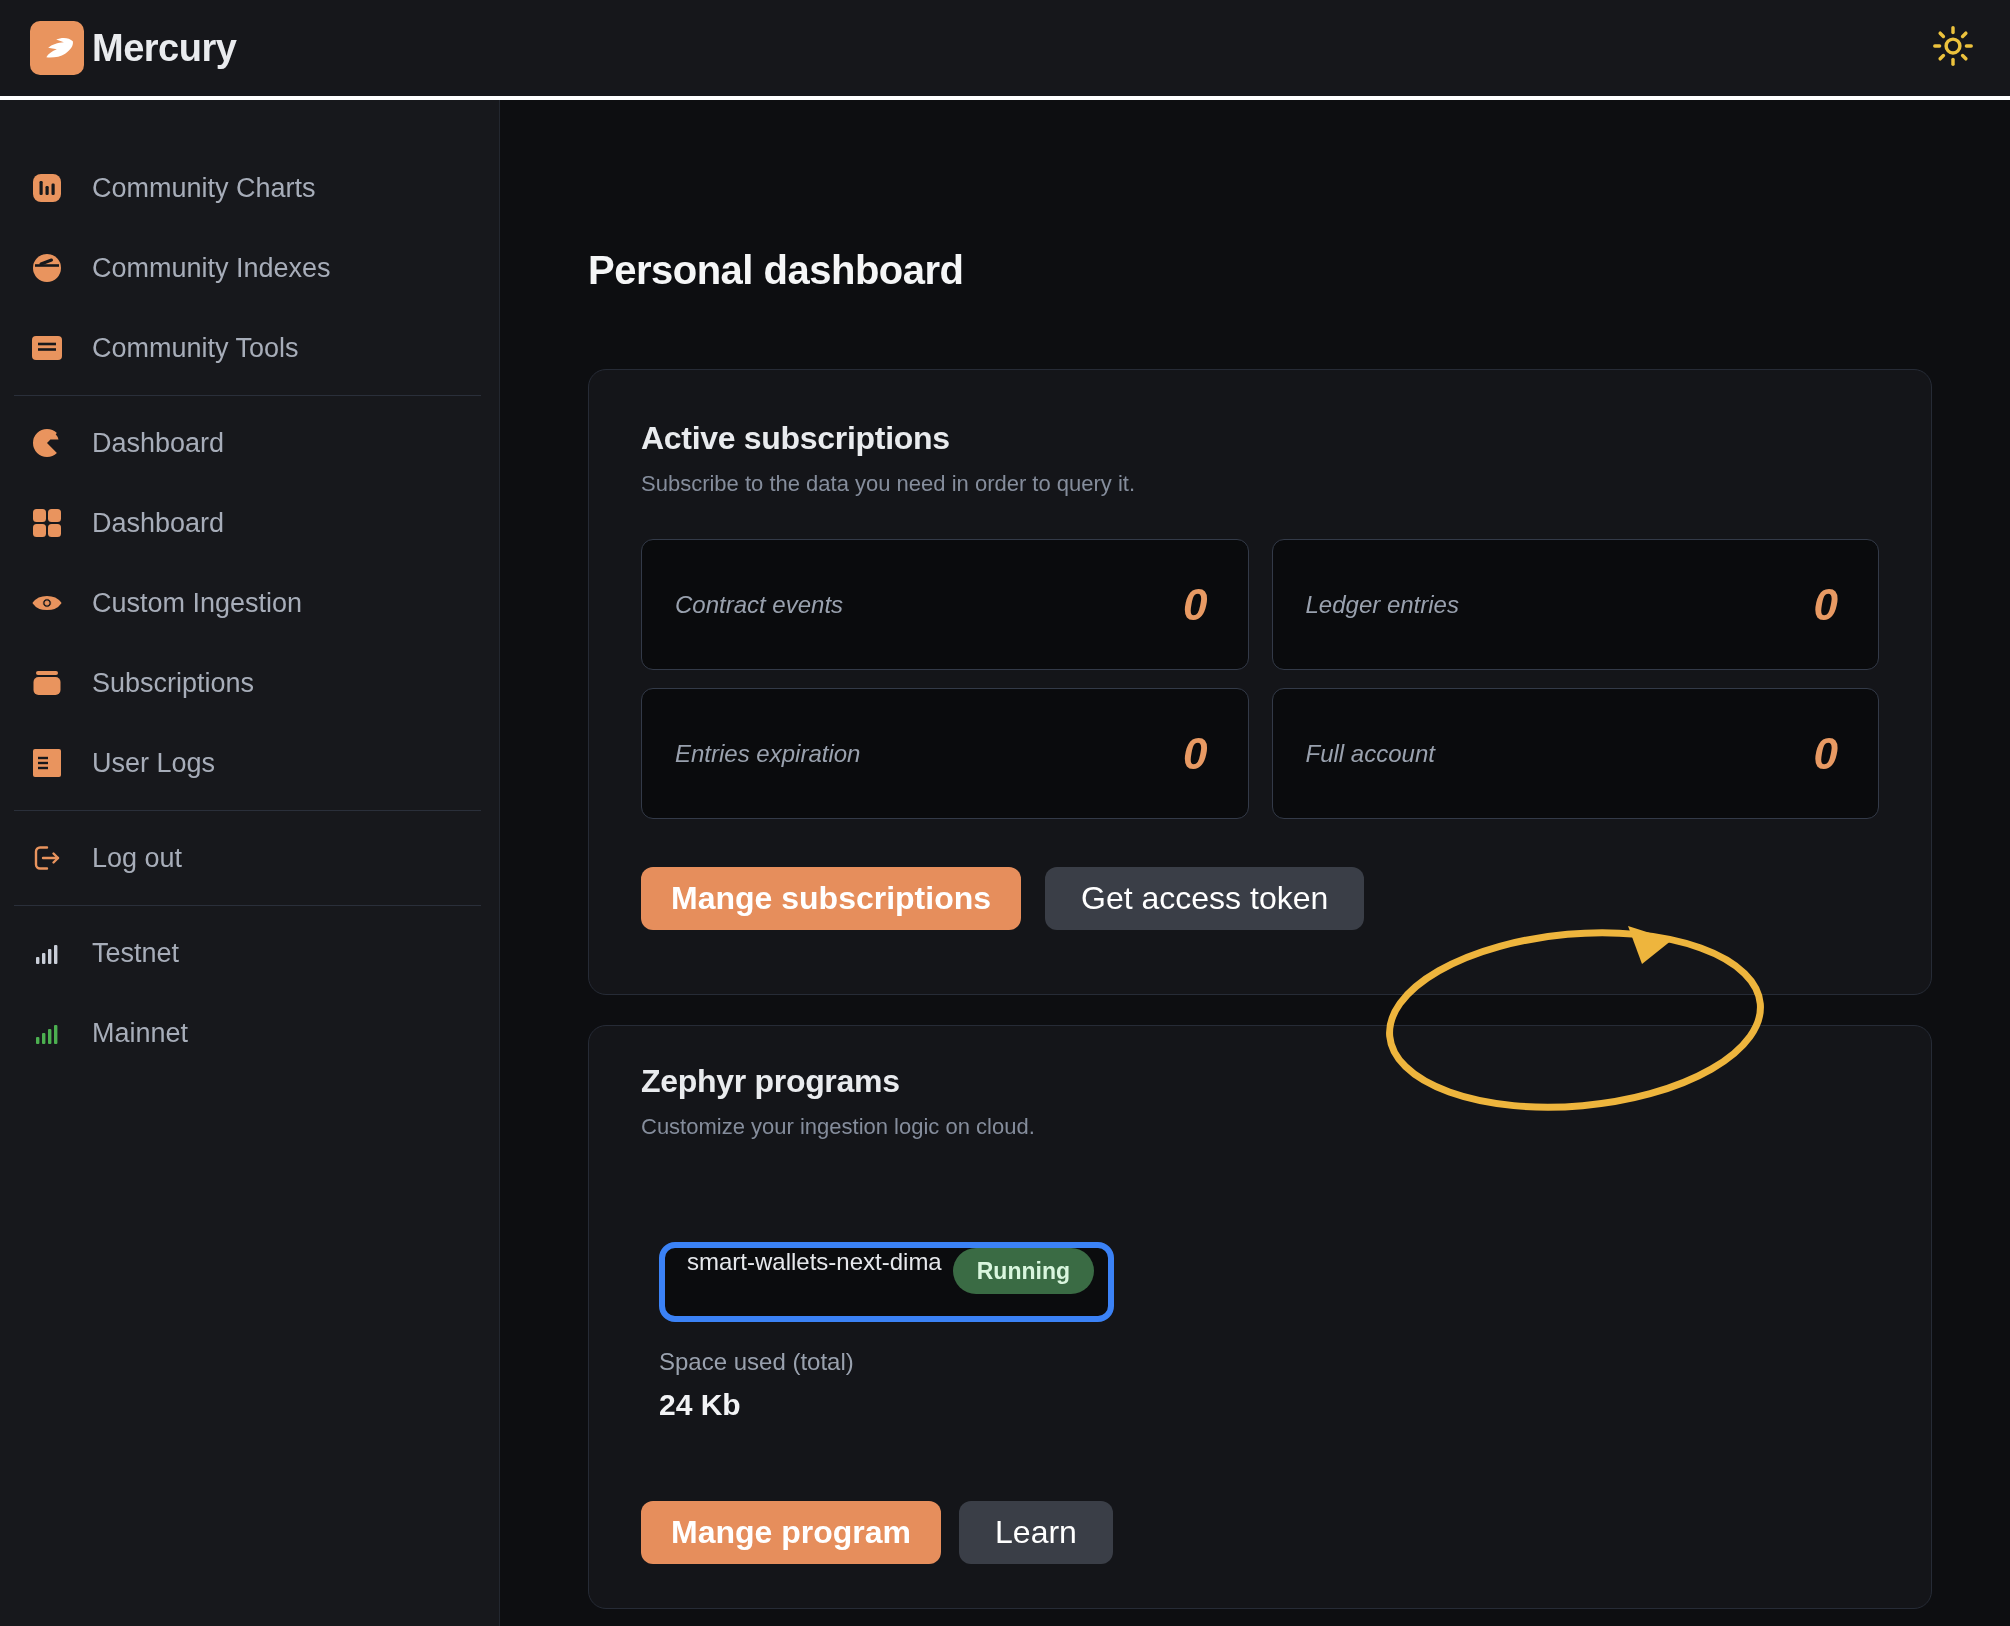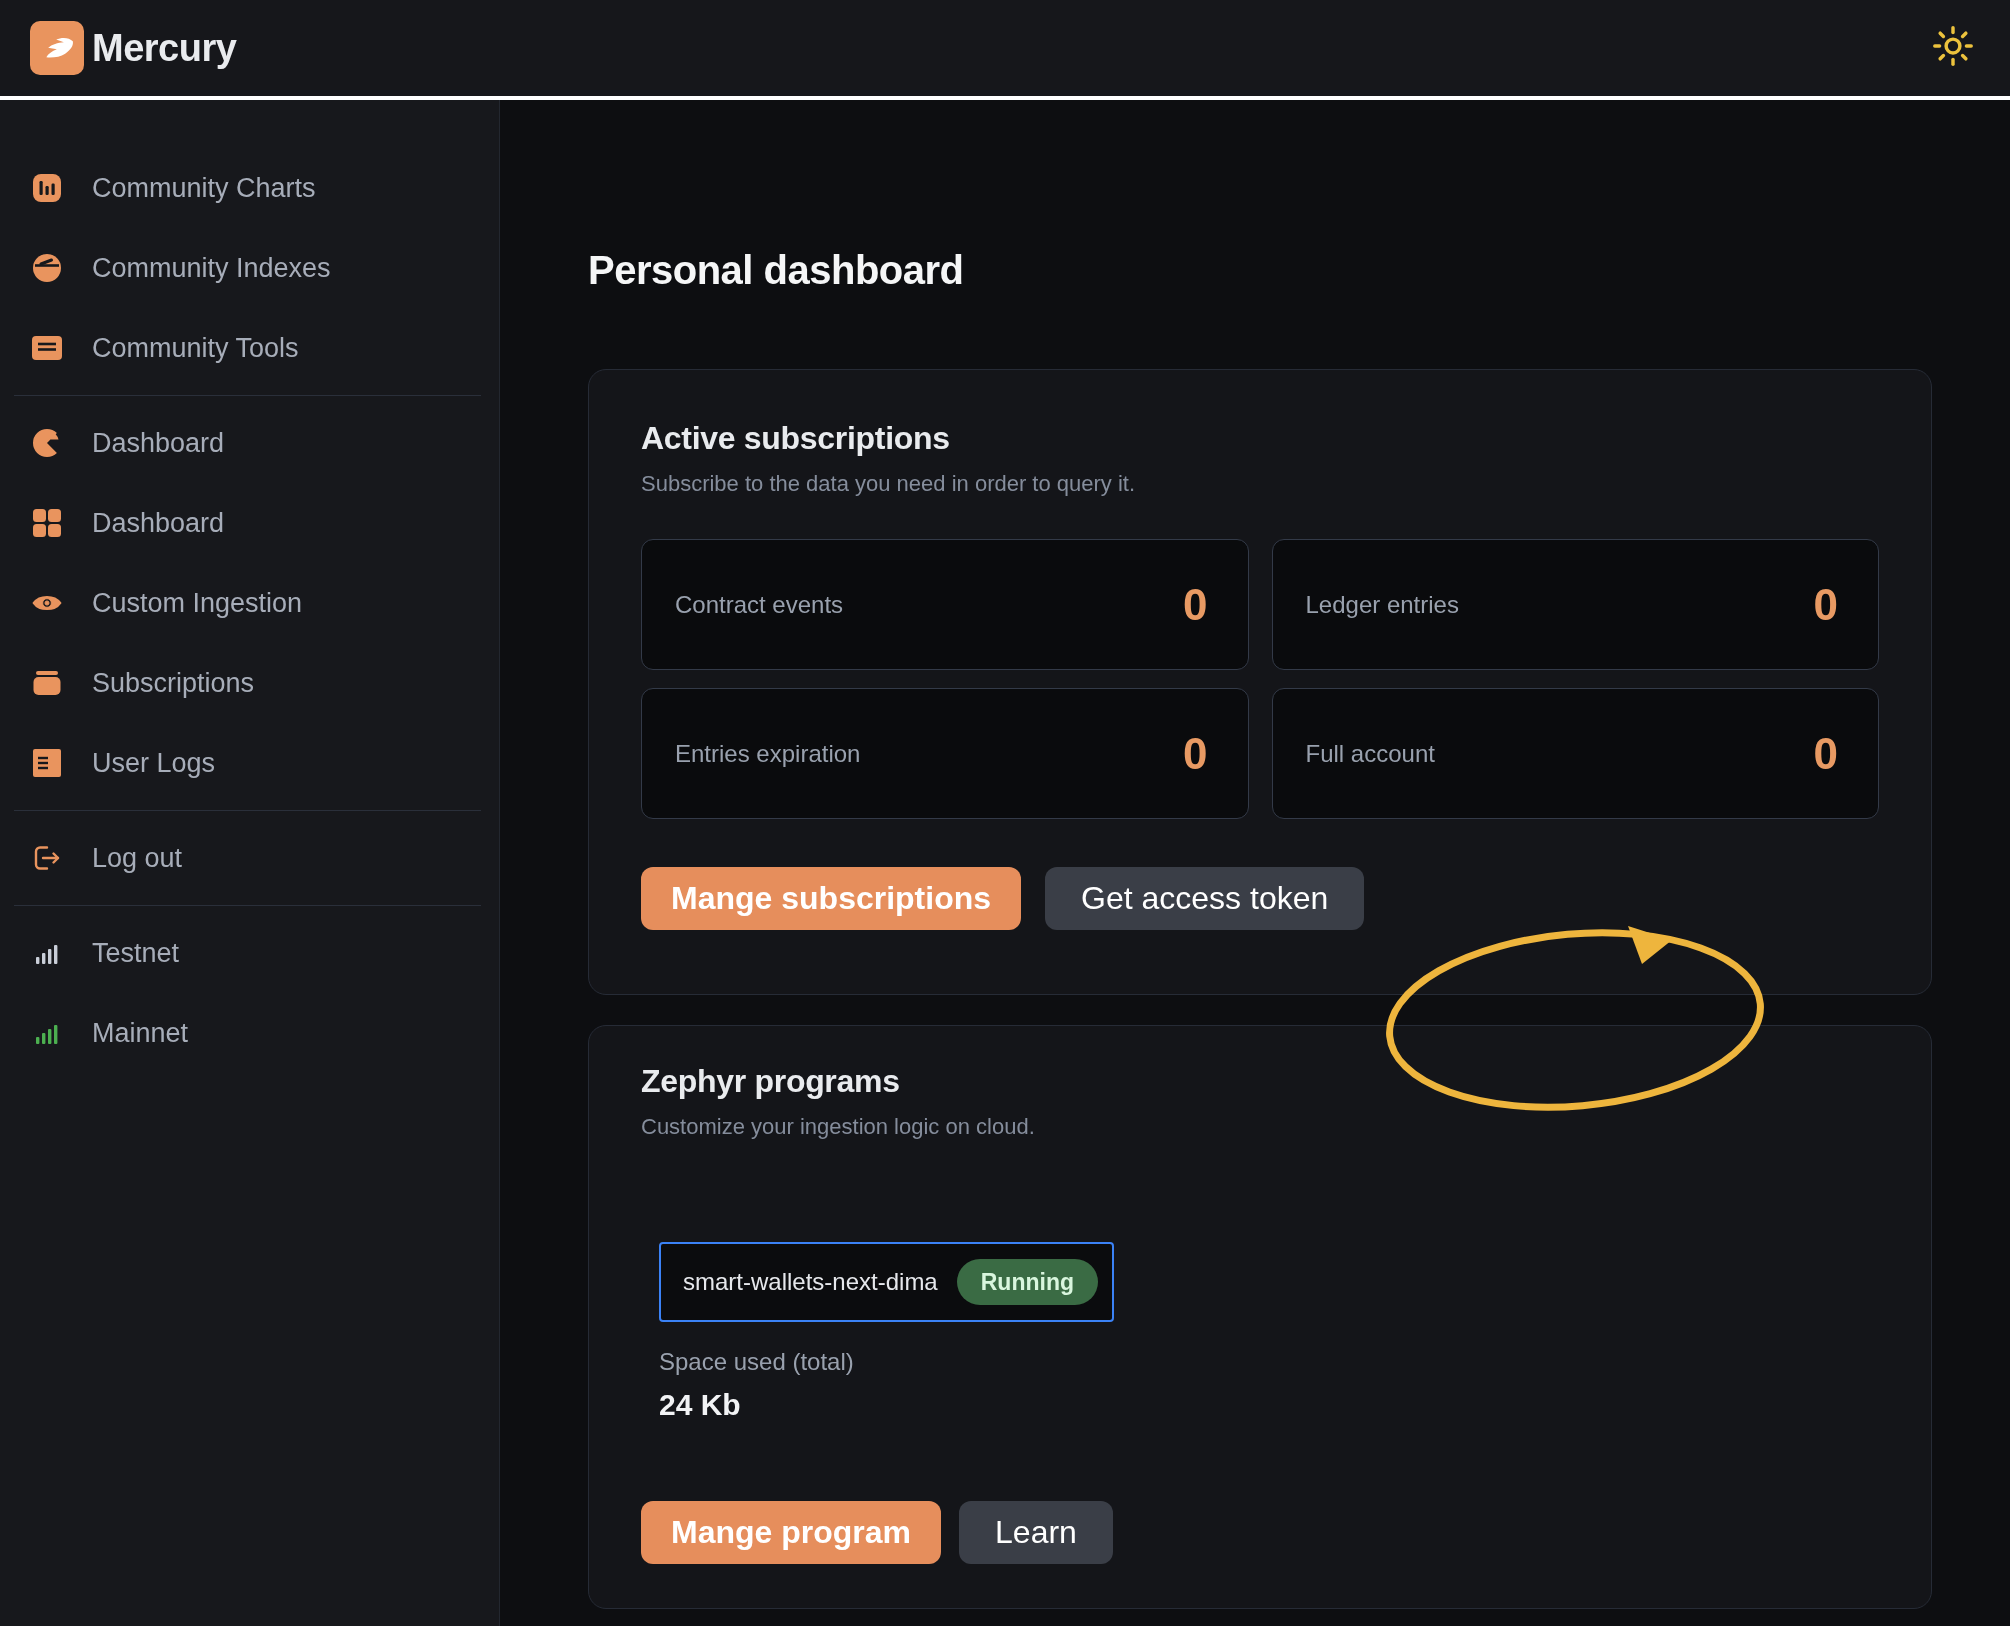--- a/index.html
+++ b/index.html
@@ -32,34 +32,34 @@
 
   .card{position:absolute;left:88px;width:1344px;background:#141519;border:1px solid #262b36;
     border-radius:18px;padding:0 52px;}
   .card-title{color:#e9ebee;font-size:32px;font-weight:700;letter-spacing:-0.3px;}
   .card-sub{color:#858d9c;font-size:22px;margin-top:14px;}
 
   .card-subs{top:269px;height:626px;padding-top:50px;}
   .stat-grid{margin-top:42px;display:grid;grid-template-columns:1fr 1fr;
     column-gap:23px;row-gap:18px;}
   .stat-box{height:131px;background:#0a0b0d;border:1px solid #333a48;border-radius:12px;
-    display:flex;align-items:center;padding:0 40px 0 33px;}
+    display:flex;align-items:center;padding:0 40px 0 33px;font-style:italic;}
   .stat-label{color:#99a1ae;font-size:24px;}
   .stat-value{margin-left:auto;color:#e89a63;font-size:44px;font-weight:800;}
 
   .btn-row{margin-top:48px;display:flex;gap:24px;}
   .btn{height:63px;border:none;border-radius:12px;font-size:32px;cursor:pointer;
     font-family:inherit;display:inline-flex;align-items:center;justify-content:center;}
   .btn-orange{background:#e68e5c;color:#ffffff;font-weight:600;padding:0 30px;}
   .btn-gray{background:#3a3e47;color:#ffffff;font-weight:400;padding:0 36px;}
 
   .card-zephyr{top:925px;height:584px;padding-top:37px;}
   .program-pill{position:absolute;left:70px;top:216px;width:455px;height:80px;
-    background:#0b0c0e;border:2px solid #3b82f6;border-radius:4px;display:flex;
-    align-items:center;padding:0 14px 0 22px;cursor:pointer;}
+    background:#0b0c0e;border:6px solid #3b82f6;border-radius:16px;display:flex;
+    padding:0 14px 0 22px;cursor:pointer;}
   .program-name{color:#e6e8ec;font-size:24px;}
   .status-badge{margin-left:auto;height:46px;padding:0 24px;border-radius:24px;
     display:flex;align-items:center;font-size:23px;font-weight:600;}
   .space-block{position:absolute;left:70px;top:322px;}
   .space-label{color:#99a1ae;font-size:24px;}
   .space-value{color:#f2f3f5;font-size:30px;font-weight:700;margin-top:12px;}
   .zephyr-btn-row{position:absolute;left:52px;top:475px;display:flex;gap:18px;}
 
   
   .annotation{position:absolute;left:860px;top:810px;width:440px;height:230px;

